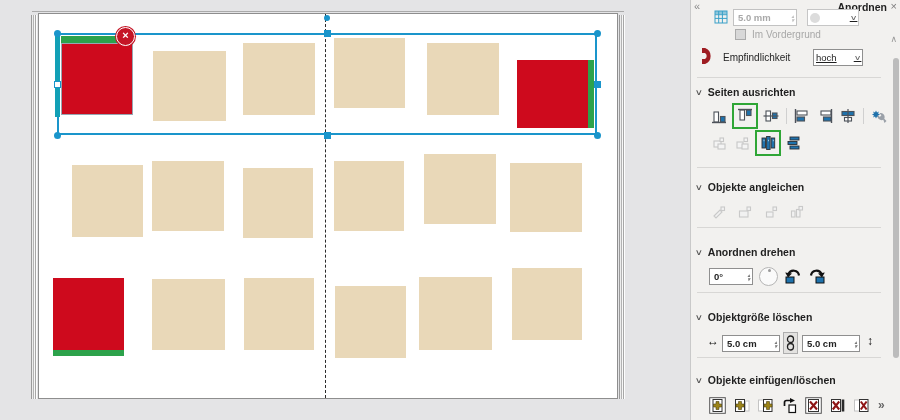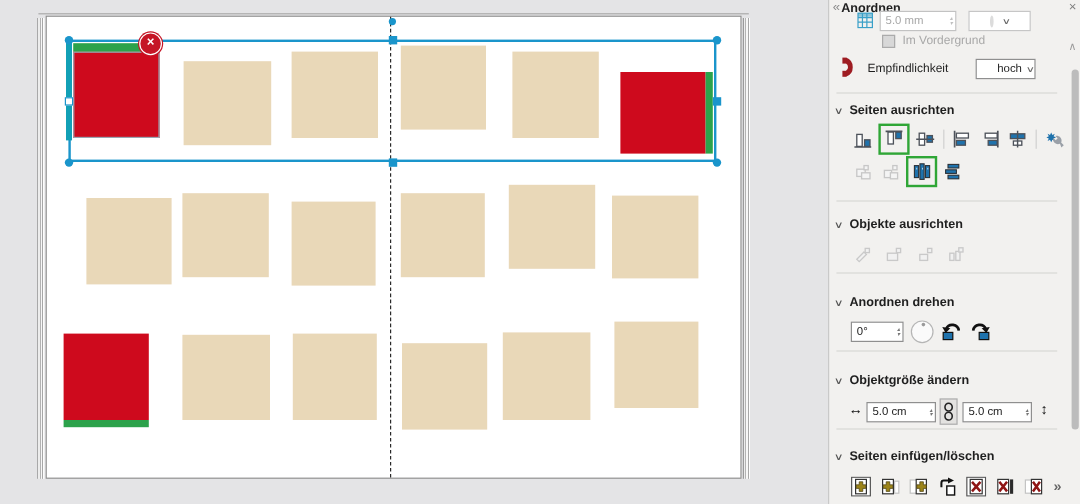--- a/index.html
+++ b/index.html
@@ -22,42 +22,42 @@
   #spine-dot{position:absolute;width:6px;height:6px;border-radius:50%;z-index:5;}
   #delete-badge{position:absolute;z-index:6;width:17px;height:17px;border-radius:50%;
     color:#fff;font-size:11px;font-weight:bold;line-height:15px;text-align:center;
     border:1.5px solid #fff;}
   #page-topline{position:absolute;height:1px;background:#aaa;z-index:1;}
 
   
   #panel{position:absolute;left:690px;top:0;width:210px;height:420px;background:#f2f1ef;
     border-left:1px solid #c9c9c9;box-sizing:border-box;font-size:10px;color:#1f1f1f;}
   .abs{position:absolute;}
-  .p-title{left:0;top:1px;width:196px;text-align:left;font-weight:bold;font-size:10.5px;margin-left:10px;}
+  .p-title{left:0;top:1px;width:196px;text-align:right;font-weight:bold;font-size:10.5px;}
   .p-collapse{left:3px;top:0;color:#8a8a8a;font-size:11px;cursor:pointer;}
   .p-close{right:3px;top:0;color:#7d7d7d;font-size:11px;cursor:pointer;}
   .p-scrollup{right:3px;top:34px;color:#9a9a9a;font-size:9px;}
   .p-scrollthumb{right:1px;top:58px;width:6px;height:300px;background:#bcbcbc;border-radius:3px;}
 
   .divider{left:6px;width:184px;height:1px;background:#d8d7d5;}
 
   .sec-head{display:flex;align-items:center;gap:6px;left:5px;}
   .sec-chev{color:#555;font-size:8px;transform:scaleX(1.4);}
   .sec-label{font-weight:bold;font-size:10.5px;}
 
   .spin{display:flex;align-items:center;background:#fff;border:1px solid #8f8f8f;box-sizing:border-box;
-    padding:0 2px 0 4px;height:17px;}
+    padding:0 2px 0 4px;height:17px;font-weight:bold;}
   .spin .val{flex:1;font-size:9.5px;color:#222;}
   .spin.disabled{border-color:#c2c2c2;}
   .spin.disabled .val{color:#a8a8a8;}
   .spin-arrows{display:flex;flex-direction:column;line-height:4px;color:#777;font-size:5px;text-align:center;}
   .spin.disabled .spin-arrows{color:#c0c0c0;}
 
   .combo{display:flex;align-items:center;background:#fff;border:1px solid #8f8f8f;box-sizing:border-box;
-    height:17px;padding:0 17px;gap:4px;}
+    height:17px;padding:0 2px;gap:4px;text-decoration:underline;}
   .combo .cval{flex:1;font-size:9.5px;}
   .combo .chev{color:#666;font-size:7px;transform:scaleX(1.5);}
   .combo.disabled{border-color:#c6c6c6;}
   .swatch{width:10px;height:10px;border-radius:50%;background:#dcdcdc;}
 
   .checkbox{width:11px;height:11px;background:#d8d8d8;border:1px solid #ababab;box-sizing:border-box;}
   .dis-label{color:#a8a8a8;}
 
   .icon-row{display:flex;align-items:center;}
   .ico{display:flex;align-items:center;justify-content:center;width:20px;height:20px;cursor:pointer;}
@@ -276,21 +276,21 @@
           <rect x="5" y="12" width="9" height="3" fill="#1f72ac"></rect>
             </g>
           </svg>
         </span>
     </div>
 
     <div class="abs divider" style="top:167px;"></div>
 
     <div class="abs sec-head" style="top:181px;">
       <span class="sec-chev">∨</span>
-      <span class="sec-label">Objekte ausrichten</span>
+      <span class="sec-label">Objekte angleichen</span>
     </div>
     <div class="abs icon-row" style="left:18px;top:202px;gap:6px;">
       <span class="ico">
         <svg width="18" height="18" viewBox="0 0 18 18">
             <g stroke="#c9c9c9" stroke-width="1.1" fill="#f1f1f1">
           <path d="M4 13 l6-6 2 2 -6 6 z"></path>
               <rect x="11" y="4" width="3.5" height="3.5"></rect>
             </g>
           </svg>
         </span>
@@ -349,21 +349,21 @@
         <rect x="9" y="11" width="8" height="6" fill="#1f72ac" stroke="#111" stroke-width="1"></rect>
         <path d="M14.5 8 A5.5 5.5 0 0 0 4 9.5" fill="none" stroke="#111" stroke-width="2.2"></path>
         <path d="M17.8 6.5 L11 7.5 L15 11.5 Z" fill="#111"></path>
         </svg>
       </span>
 
     <div class="abs divider" style="top:292px;"></div>
 
     <div class="abs sec-head" style="top:311px;">
       <span class="sec-chev">∨</span>
-      <span class="sec-label">Objektgröße ändern</span>
+      <span class="sec-label">Objektgröße löschen</span>
     </div>
     <span class="abs arrow-glyph" style="left:16px;top:334px;">↔</span>
     <div class="abs spin" style="left:31px;top:335px;width:58px;">
       <span class="val">5.0 cm</span>
       <span class="spin-arrows">
         <i>▴</i>
           <i>▾</i>
         </span>
     </div>
     <div class="abs chain-box" style="left:92px;top:332px;">
@@ -380,21 +380,21 @@
         <i>▴</i>
           <i>▾</i>
         </span>
     </div>
     <span class="abs arrow-glyph" style="left:176px;top:334px;">↕</span>
 
     <div class="abs divider" style="top:357px;"></div>
 
     <div class="abs sec-head" style="top:374px;">
       <span class="sec-chev">∨</span>
-      <span class="sec-label">Seiten einfügen/löschen</span>
+      <span class="sec-label">Objekte einfügen/löschen</span>
     </div>
     <div class="abs icon-row" style="left:16px;top:395px;gap:4px;">
       <span class="ico">
         <svg width="17" height="17" viewBox="0 0 17 17">
           <rect x="0.7" y="0.7" width="15.6" height="15.6" fill="#fff" stroke="#555" stroke-width="1"></rect>
           <rect x="4" y="2.5" width="9" height="12" fill="#fff" stroke="#333" stroke-width="1"></rect>
           <path d="M7 4.5h3v2.5h2.5v3H10v2.5H7V10H4.5V7H7z" fill="#9c8419" stroke="#4a3f10" stroke-width="0.6"></path>
           </svg>
         </span>
       <span class="ico">

